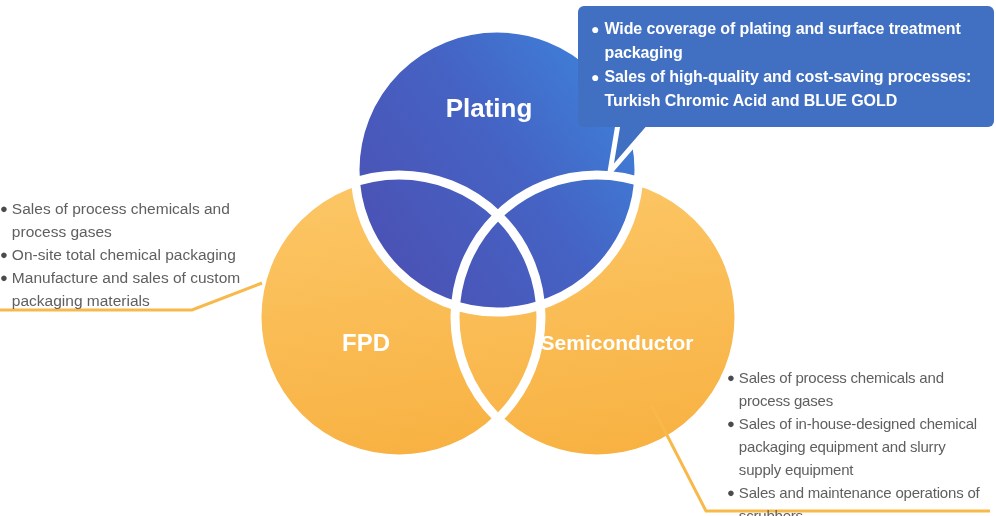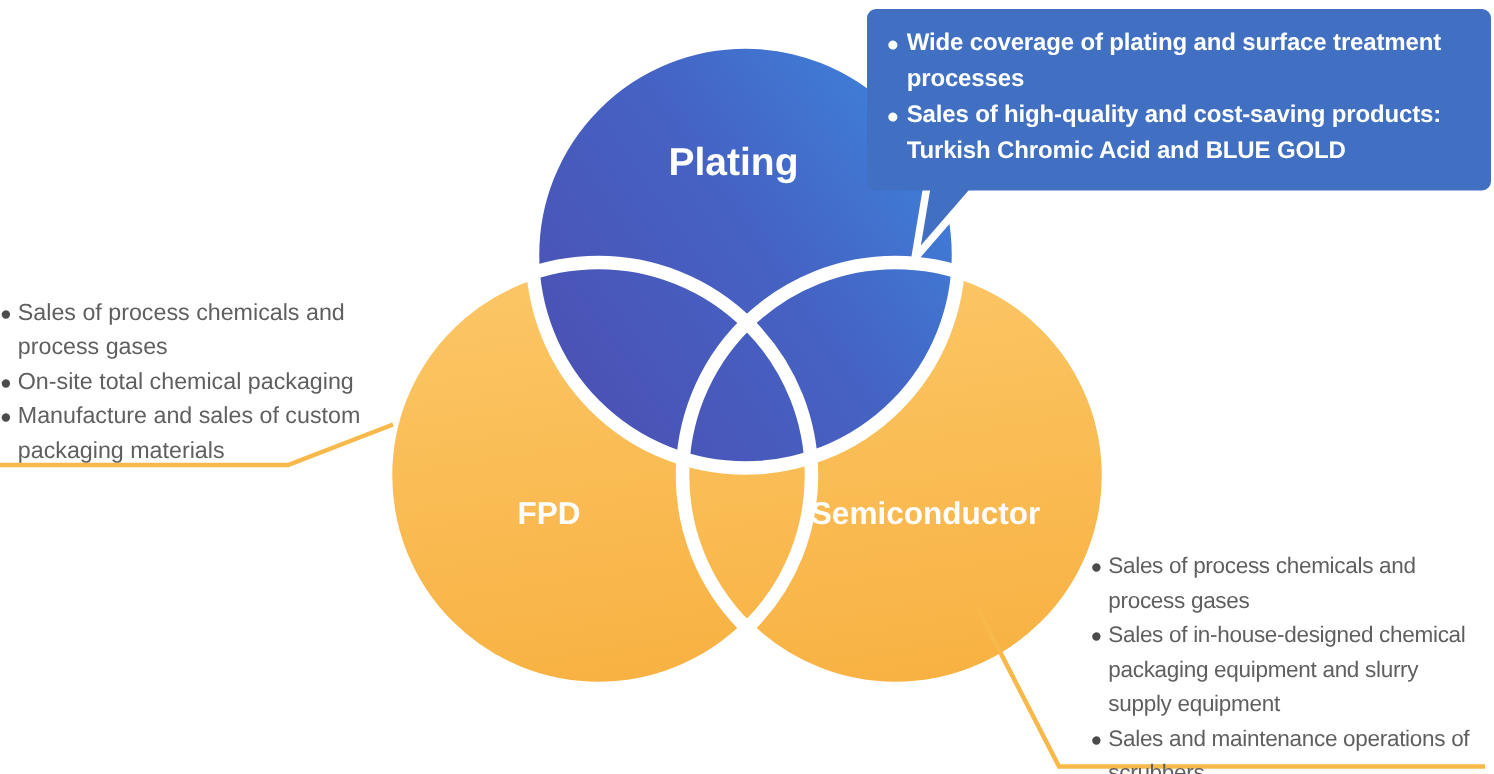--- a/index.html
+++ b/index.html
@@ -15,21 +15,21 @@
   
   .circle-label{
     position:absolute;
     color:#ffffff;
     font-weight:bold;
     text-align:center;
     white-space:nowrap;
     transform:translate(-50%,-50%);
   }
   .label-plating{left:489px;top:108px;font-size:26px;}
-  .label-fpd{left:366px;top:343px;font-size:21px;}
+  .label-fpd{left:366px;top:343px;font-size:24px;}
   .label-semi{left:617px;top:343px;font-size:21px;}
 
   
   .bubble{
     position:absolute;
     left:578px;top:6px;
     width:416px;height:121px;
     box-sizing:border-box;
     background:#4170c2;
     border-radius:6px;
@@ -96,25 +96,25 @@
   </svg>
 
   <div class="circle-label label-plating">Plating</div>
   <div class="circle-label label-fpd">FPD</div>
   <div class="circle-label label-semi">Semiconductor</div>
 
   <div class="bubble">
     <div class="item">
       <span class="bullet">●</span>
       <span class="itext">Wide coverage of plating and surface treatment
-processes</span>
+packaging</span>
     </div>
     <div class="item">
       <span class="bullet">●</span>
-      <span class="itext">Sales of high-quality and cost-saving products:
+      <span class="itext">Sales of high-quality and cost-saving processes:
 Turkish Chromic Acid and BLUE GOLD</span>
     </div>
   </div>
 
   <div class="note note-fpd">
     <div class="item">
       <span class="bullet">●</span>
       <span class="itext">Sales of process chemicals and
 process gases</span>
     </div>

